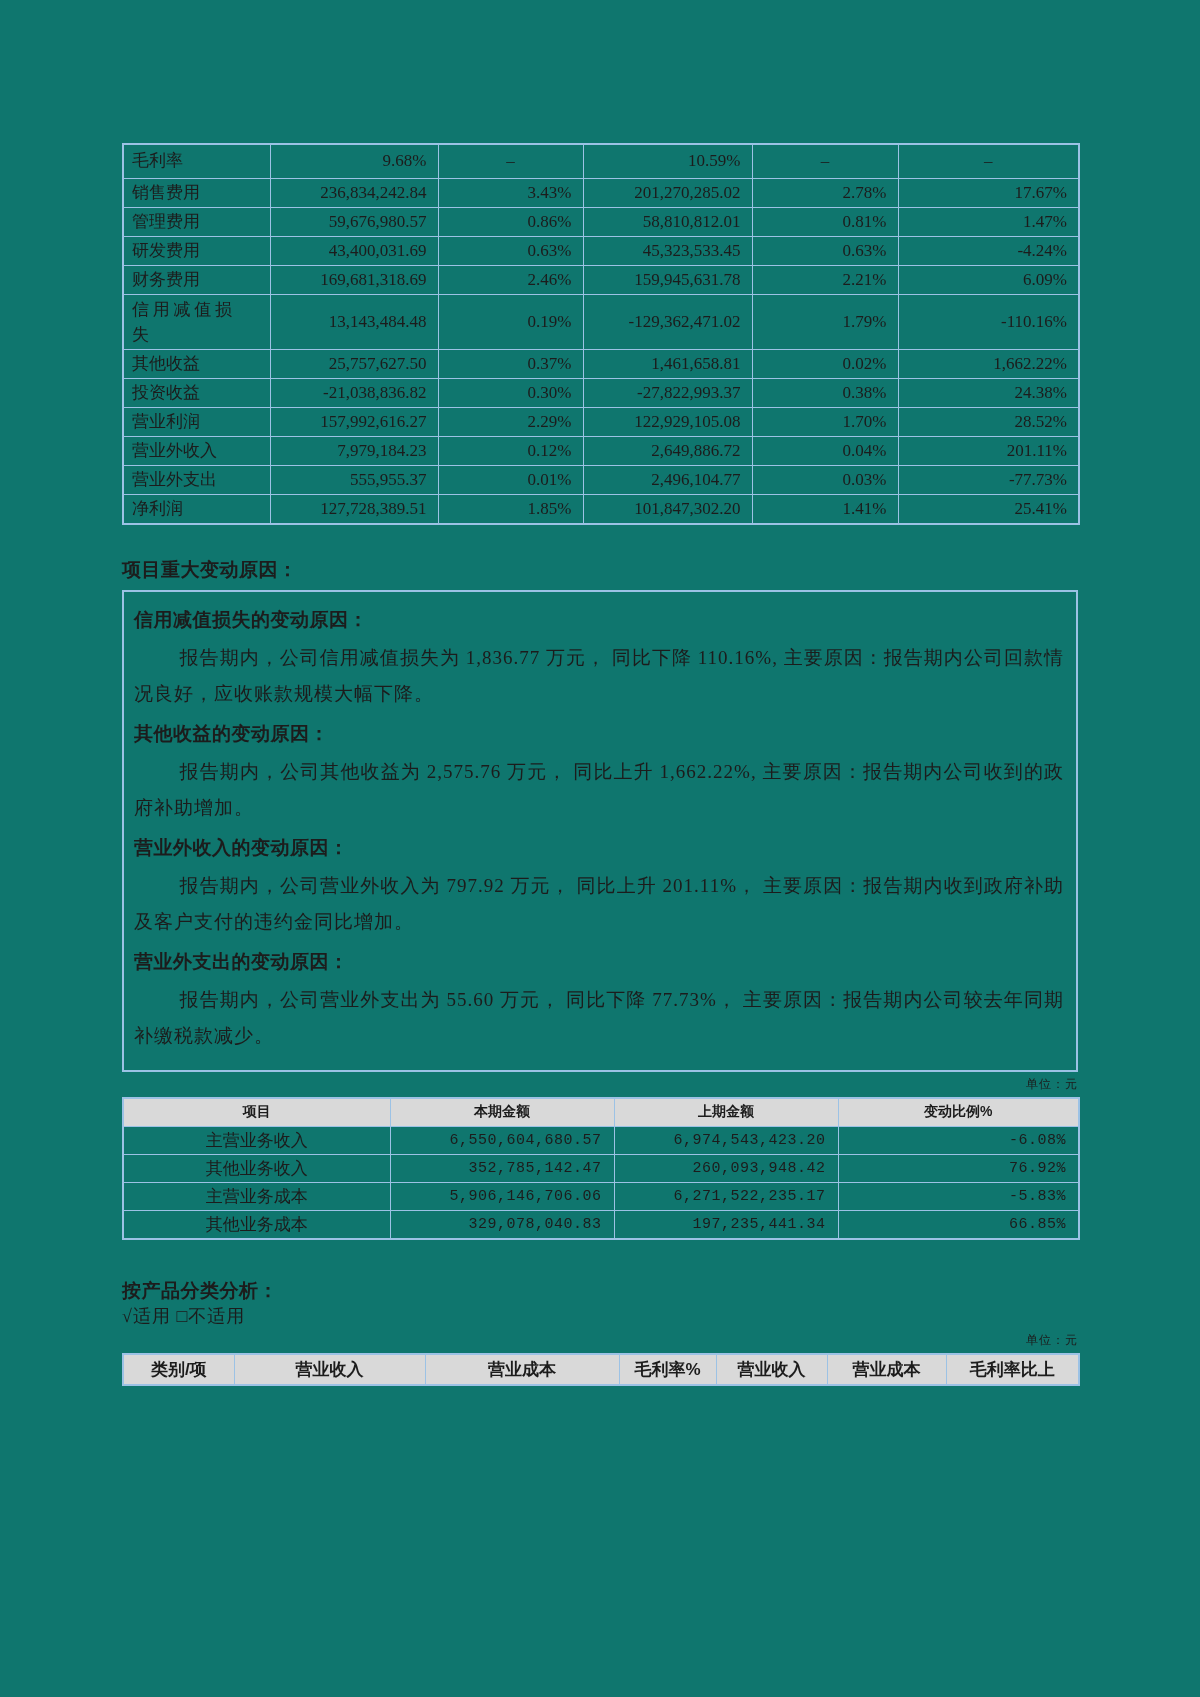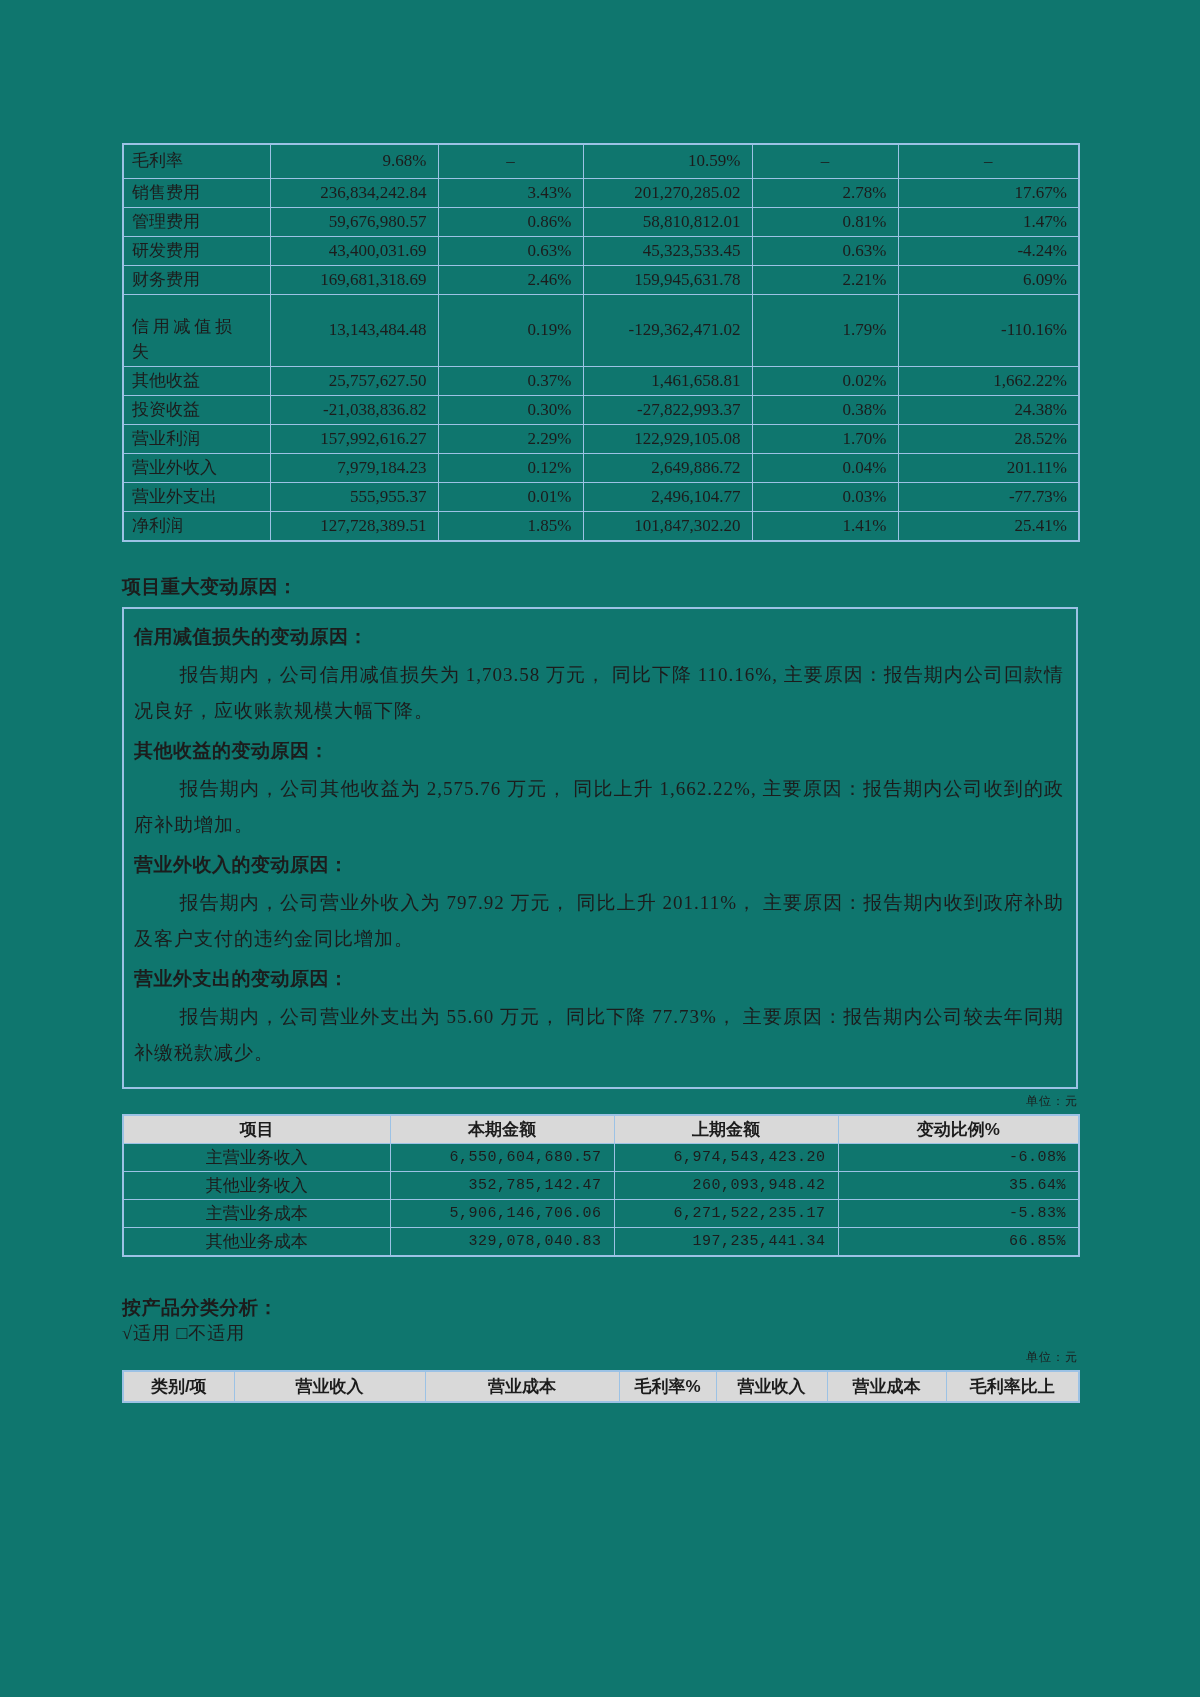--- a/index.html
+++ b/index.html
@@ -18,30 +18,30 @@
   table { border-collapse: collapse; table-layout: fixed; width: 956px; }
   .btable { border: 2px solid #9cc2e5; }
   .btable td, .btable th { border: 1px solid #9cc2e5; vertical-align: middle; }
 
   
   .t1 td { font-size: 17px; padding: 2px 10px; height: 27px; line-height: 24px; }
   .t1 tr.tall td { height: 34px; }
   .t1 td.lbl { text-align: left; padding-left: 8px; }
   .t1 td.num { text-align: right; padding-right: 11px; }
   .t1 td.ctr { text-align: center; }
-  .wlabel { display: inline-block; width: 100px; text-align: justify; line-height: 25px; margin-top: 17px; }
+  .wlabel { display: inline-block; width: 100px; text-align: justify; line-height: 25px; }
 
   
   .thead td {
     background: #d9d9d9;
     font-family: "Liberation Sans", sans-serif;
     font-weight: bold; font-size: 17px;
     text-align: center; height: 29px; padding: 2px 4px;
   }
-  .t2 td { font-size: 17px; }
+  .t2 td { font-size: 14px; }
   .t2 td.lbl { text-align: center; padding: 2px 8px; height: 26px; font-size: 17px; }
   .t2 td.num {
     text-align: right; padding: 2px 12px; height: 26px;
     font-family: "Liberation Mono", monospace; font-size: 15px; letter-spacing: 0.5px;
   }
   .t3 td { height: 31px; }
 
   
   .h-bold {
     font-family: "Liberation Sans", sans-serif;
@@ -178,21 +178,21 @@
           <td class="num">101,847,302.20</td>
           <td class="num">1.41%</td>
           <td class="num">25.41%</td>
         </tr>
       </tbody>
     </table>
 
     <div class="h-bold reasons-title">项目重大变动原因：</div>
     <div class="reason-box">
       <div class="h-bold reason-heading">信用减值损失的变动原因：</div>
-      <p class="reason-text">报告期内，公司信用减值损失为 1,703.58 万元， 同比下降 110.16%, 主要原因：报告期内公司回款情况良好，应收账款规模大幅下降。</p>
+      <p class="reason-text">报告期内，公司信用减值损失为 1,836.77 万元， 同比下降 110.16%, 主要原因：报告期内公司回款情况良好，应收账款规模大幅下降。</p>
       <div class="h-bold reason-heading">其他收益的变动原因：</div>
       <p class="reason-text">报告期内，公司其他收益为 2,575.76 万元， 同比上升 1,662.22%, 主要原因：报告期内公司收到的政府补助增加。</p>
       <div class="h-bold reason-heading">营业外收入的变动原因：</div>
       <p class="reason-text">报告期内，公司营业外收入为 797.92 万元， 同比上升 201.11%， 主要原因：报告期内收到政府补助及客户支付的违约金同比增加。</p>
       <div class="h-bold reason-heading">营业外支出的变动原因：</div>
       <p class="reason-text">报告期内，公司营业外支出为 55.60 万元， 同比下降 77.73%， 主要原因：报告期内公司较去年同期补缴税款减少。</p>
     </div>
 
     <div class="unit-note">单位：元</div>
 
@@ -213,21 +213,21 @@
         <tr>
           <td class="lbl">主营业务收入</td>
           <td class="num">6,550,604,680.57</td>
           <td class="num">6,974,543,423.20</td>
           <td class="num">-6.08%</td>
         </tr>
         <tr>
           <td class="lbl">其他业务收入</td>
           <td class="num">352,785,142.47</td>
           <td class="num">260,093,948.42</td>
-          <td class="num">35.64%</td>
+          <td class="num">76.92%</td>
         </tr>
         <tr>
           <td class="lbl">主营业务成本</td>
           <td class="num">5,906,146,706.06</td>
           <td class="num">6,271,522,235.17</td>
           <td class="num">-5.83%</td>
         </tr>
         <tr>
           <td class="lbl">其他业务成本</td>
           <td class="num">329,078,040.83</td>

